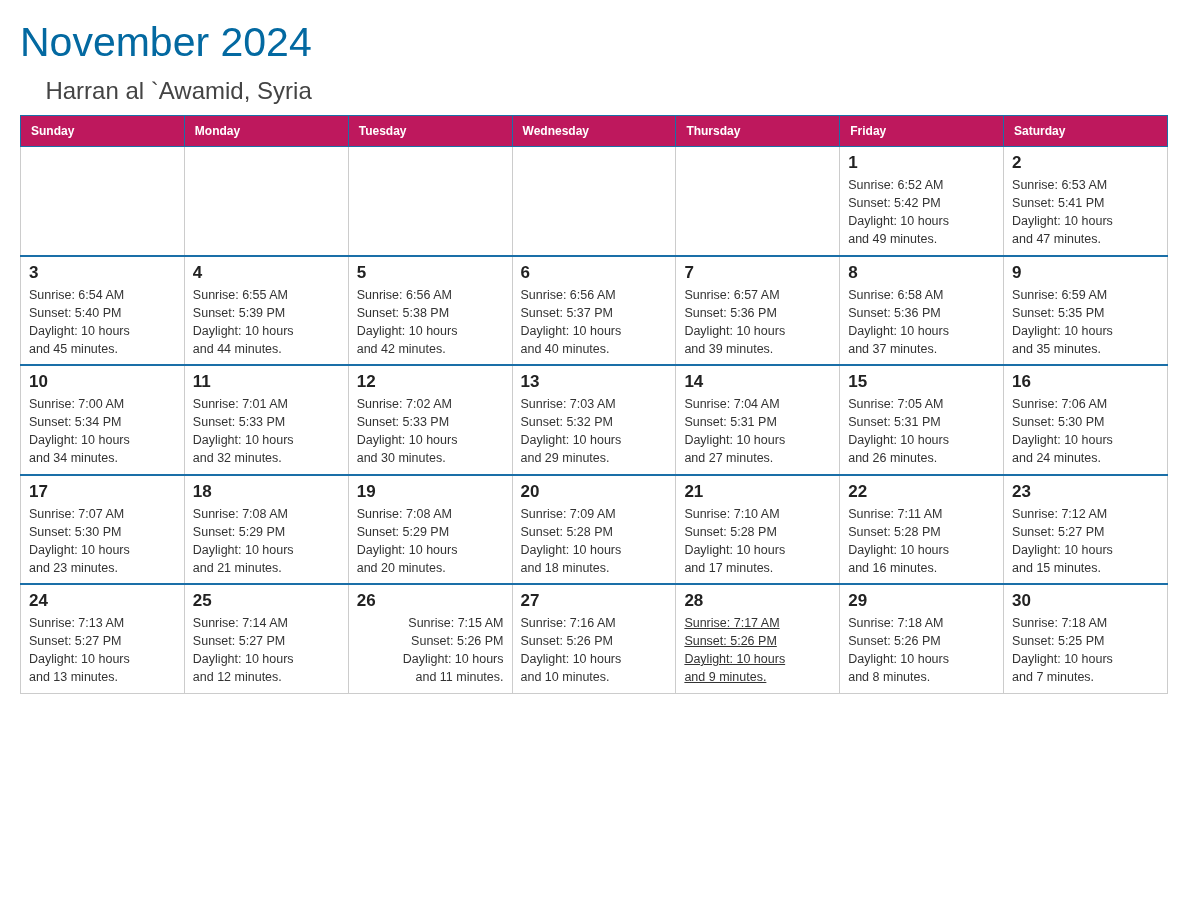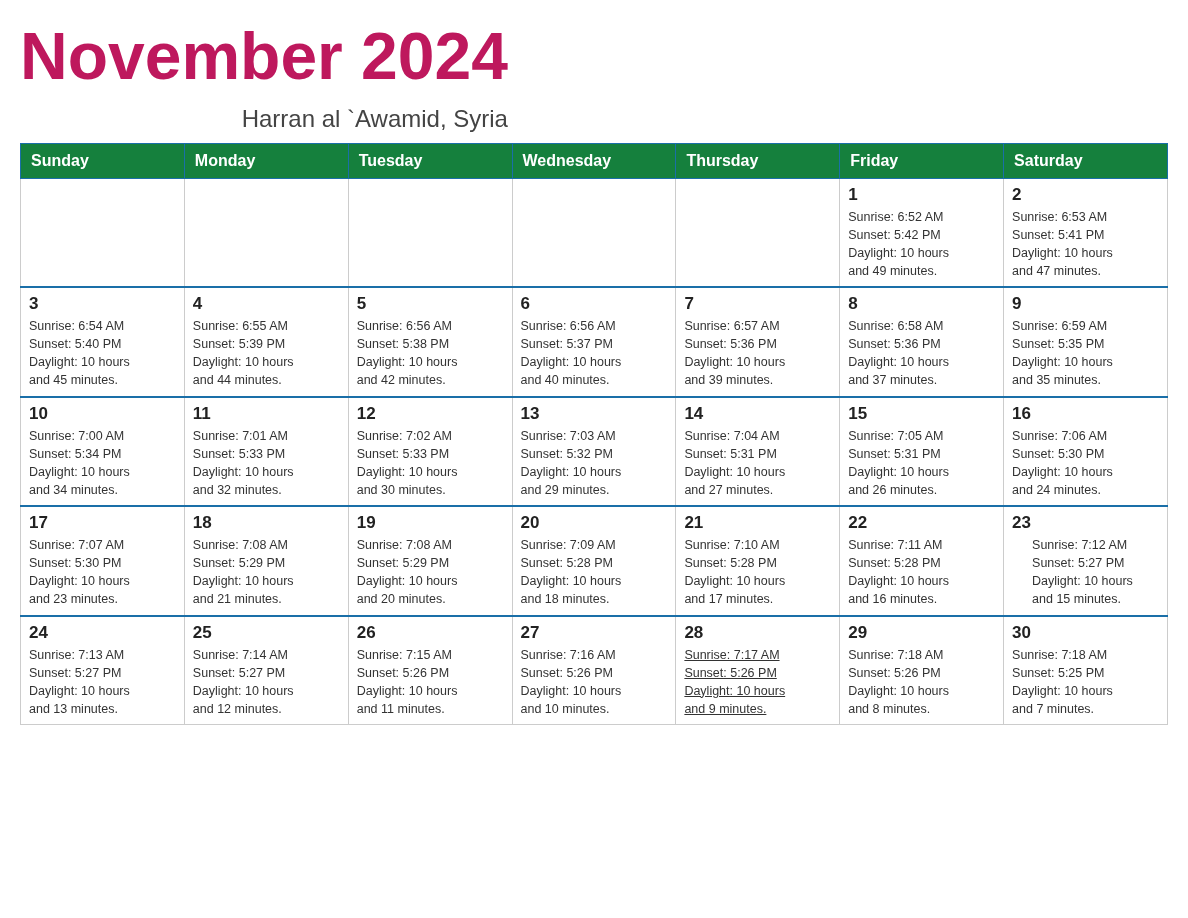--- a/index.html
+++ b/index.html
@@ -41,39 +41,39 @@
     .logo-blue {
       font-size: 28px;
       font-weight: bold;
       color: #1a7abf;
       margin-top: -4px;
     }
     .title-block {
       text-align: right;
     }
     .month-title {
-      font-size: 66px;
-      font-weight: bold;
-      color: #be185d;
+      font-size: 41px;
+      font-weight: normal;
+      color: #0369a1;
       line-height: 1.1;
     }
     .location-title {
       font-size: 24px;
       color: #444;
       margin-top: 12px;
     }
     .calendar {
       width: 100%;
       border-collapse: collapse;
       margin-top: 10px;
     }
     .calendar th {
-      background-color: #15803d;
+      background-color: #be185d;
       color: #fff;
-      font-size: 16px;
+      font-size: 12px;
       font-weight: bold;
       padding: 8px 10px;
       text-align: left;
       border: 1px solid #1a6fa8;
     }
     .calendar td {
       border: 1px solid #ccc;
       vertical-align: top;
       padding: 6px 8px;
       width: calc(100% / 7);
@@ -284,21 +284,21 @@
         </td>
         <td>
           <span class="day-number">22</span>
           <div class="day-info" style="white-space: pre-line;">Sunrise: 7:11 AM
 Sunset: 5:28 PM
 Daylight: 10 hours
 and 16 minutes.</div>
         </td>
         <td>
           <span class="day-number">23</span>
-          <div class="day-info" style="white-space: pre-line; margin-left: 20px;">Sunrise: 7:12 AM
+          <div class="day-info" style="white-space: pre-line;">Sunrise: 7:12 AM
 Sunset: 5:27 PM
 Daylight: 10 hours
 and 15 minutes.</div>
         </td>
       </tr>
       <tr class="row-divider">
         <td>
           <span class="day-number">24</span>
           <div class="day-info" style="white-space: pre-line;">Sunrise: 7:13 AM
 Sunset: 5:27 PM
@@ -307,21 +307,21 @@
         </td>
         <td>
           <span class="day-number">25</span>
           <div class="day-info" style="white-space: pre-line;">Sunrise: 7:14 AM
 Sunset: 5:27 PM
 Daylight: 10 hours
 and 12 minutes.</div>
         </td>
         <td>
           <span class="day-number">26</span>
-          <div class="day-info" style="white-space: pre-line;">Sunrise: 7:15 AM
+          <div class="day-info" style="white-space: pre-line; text-align: right;">Sunrise: 7:15 AM
 Sunset: 5:26 PM
 Daylight: 10 hours
 and 11 minutes.</div>
         </td>
         <td>
           <span class="day-number">27</span>
           <div class="day-info" style="white-space: pre-line;">Sunrise: 7:16 AM
 Sunset: 5:26 PM
 Daylight: 10 hours
 and 10 minutes.</div>

